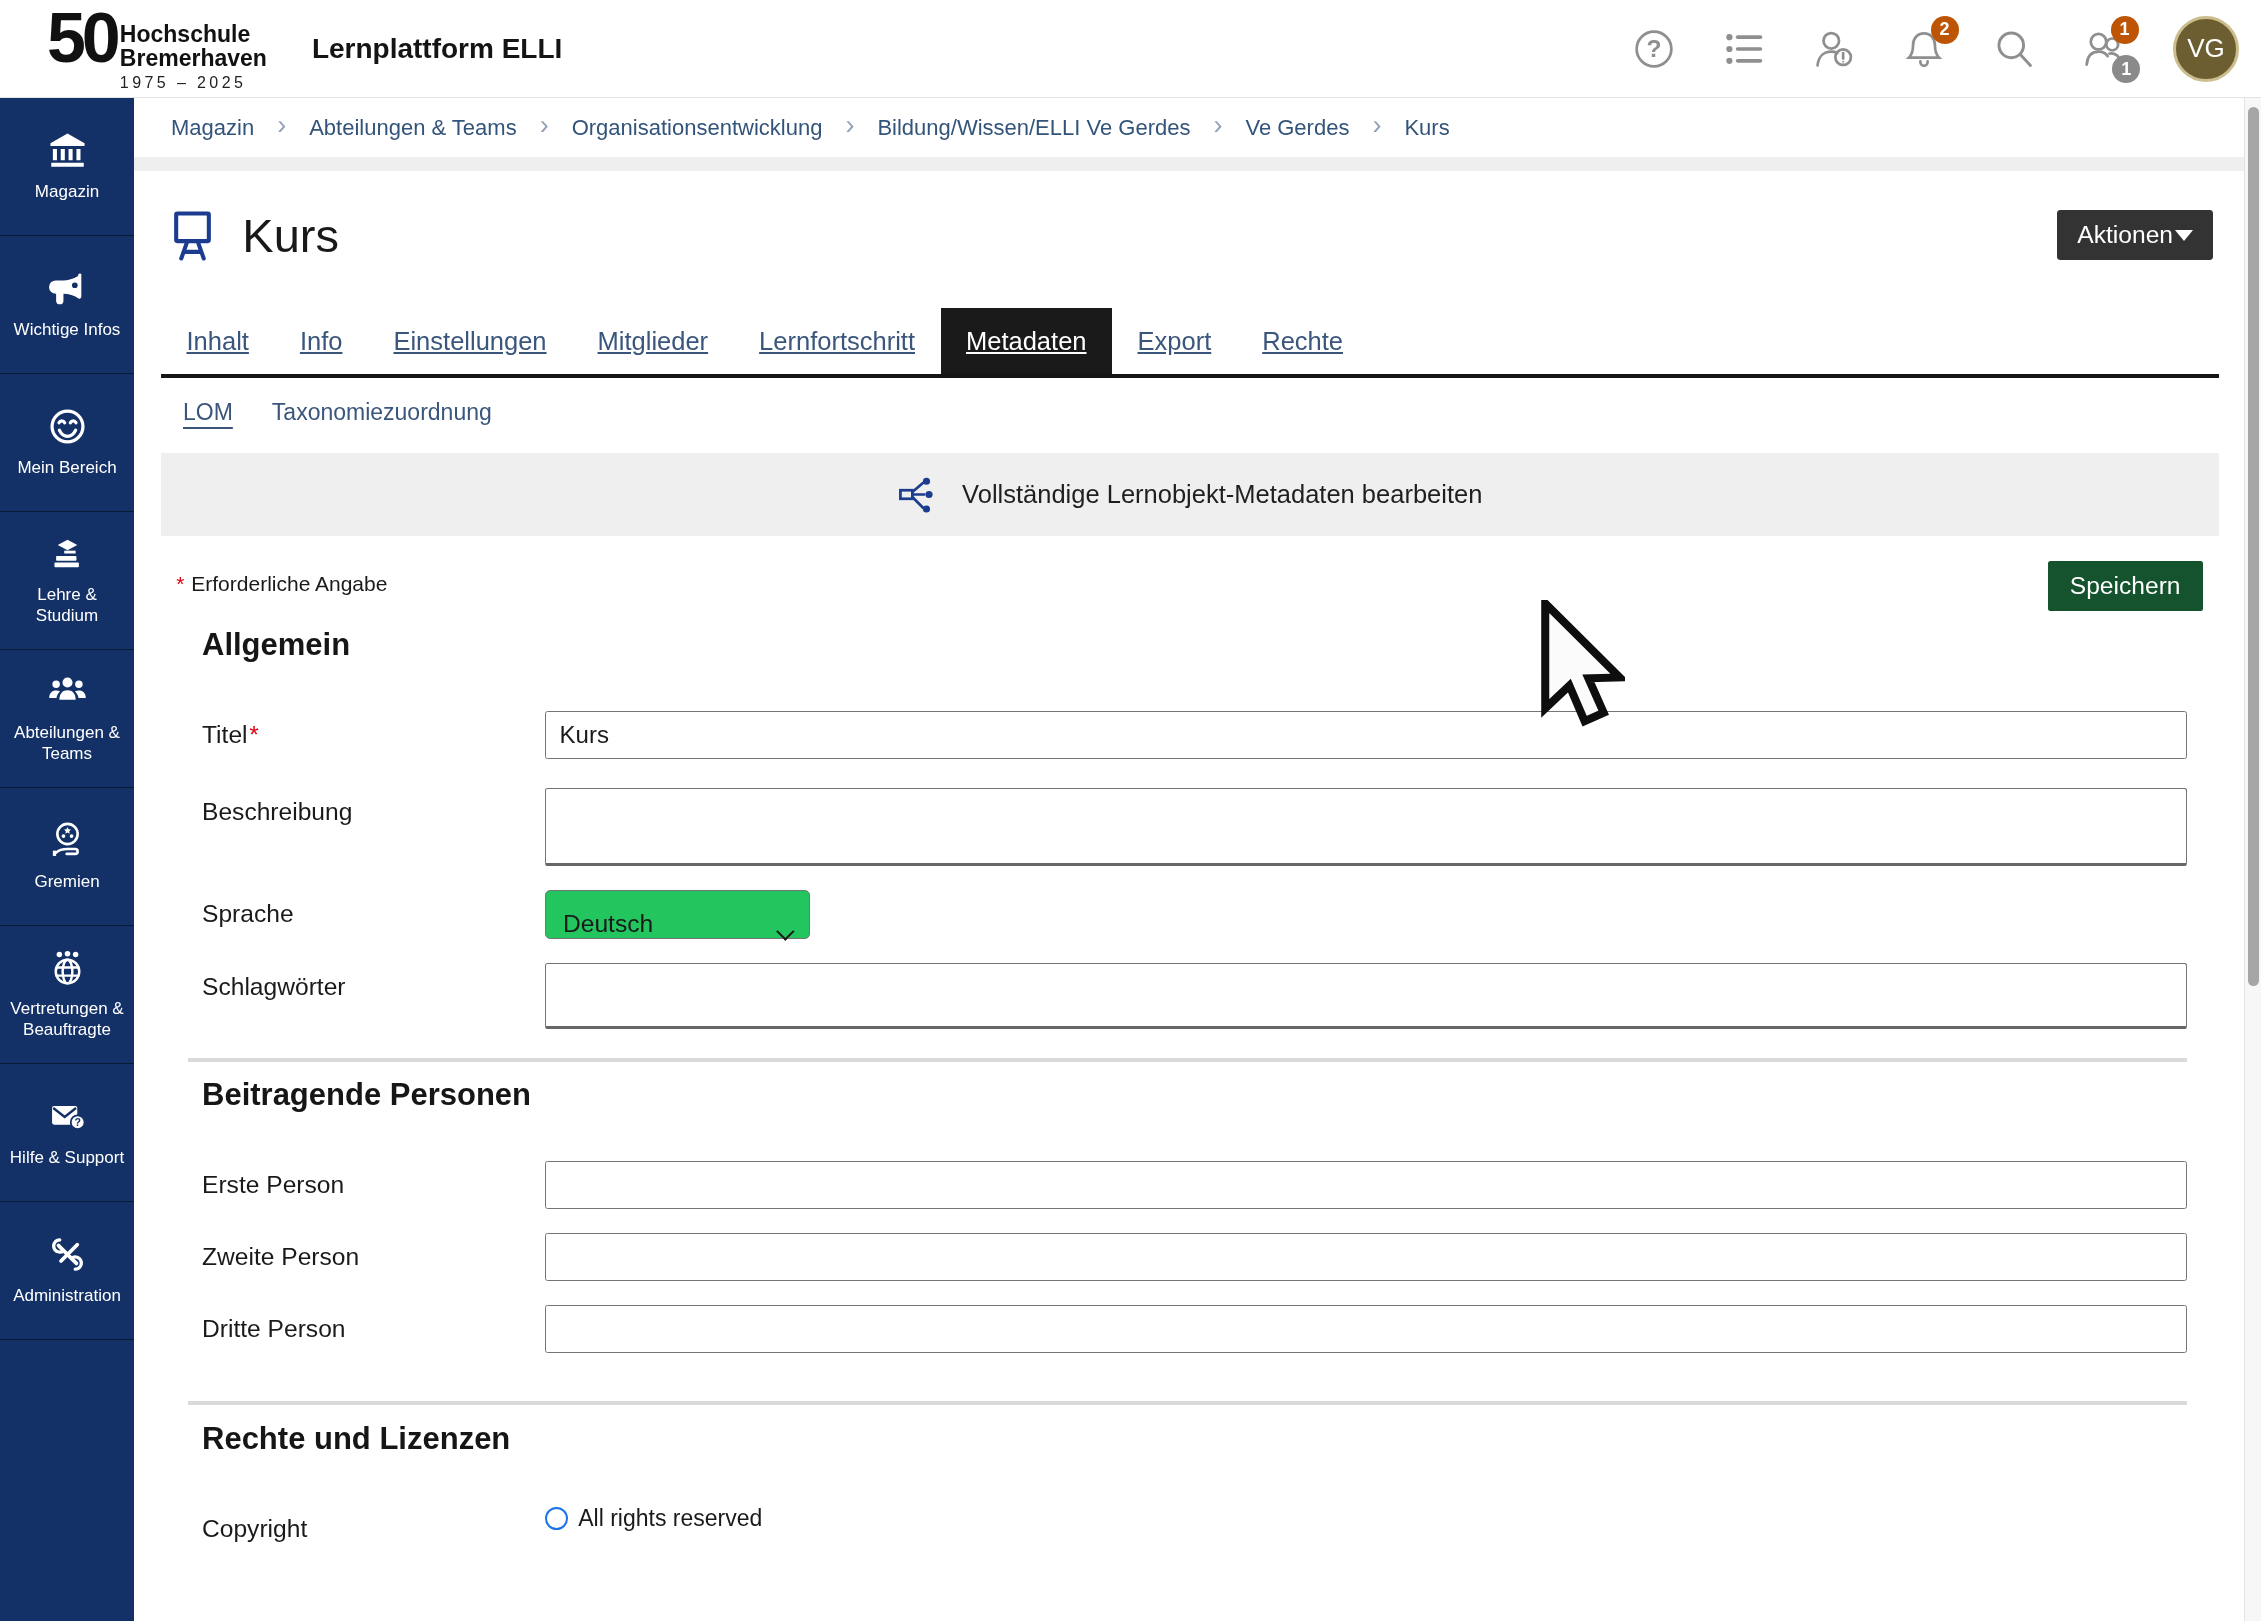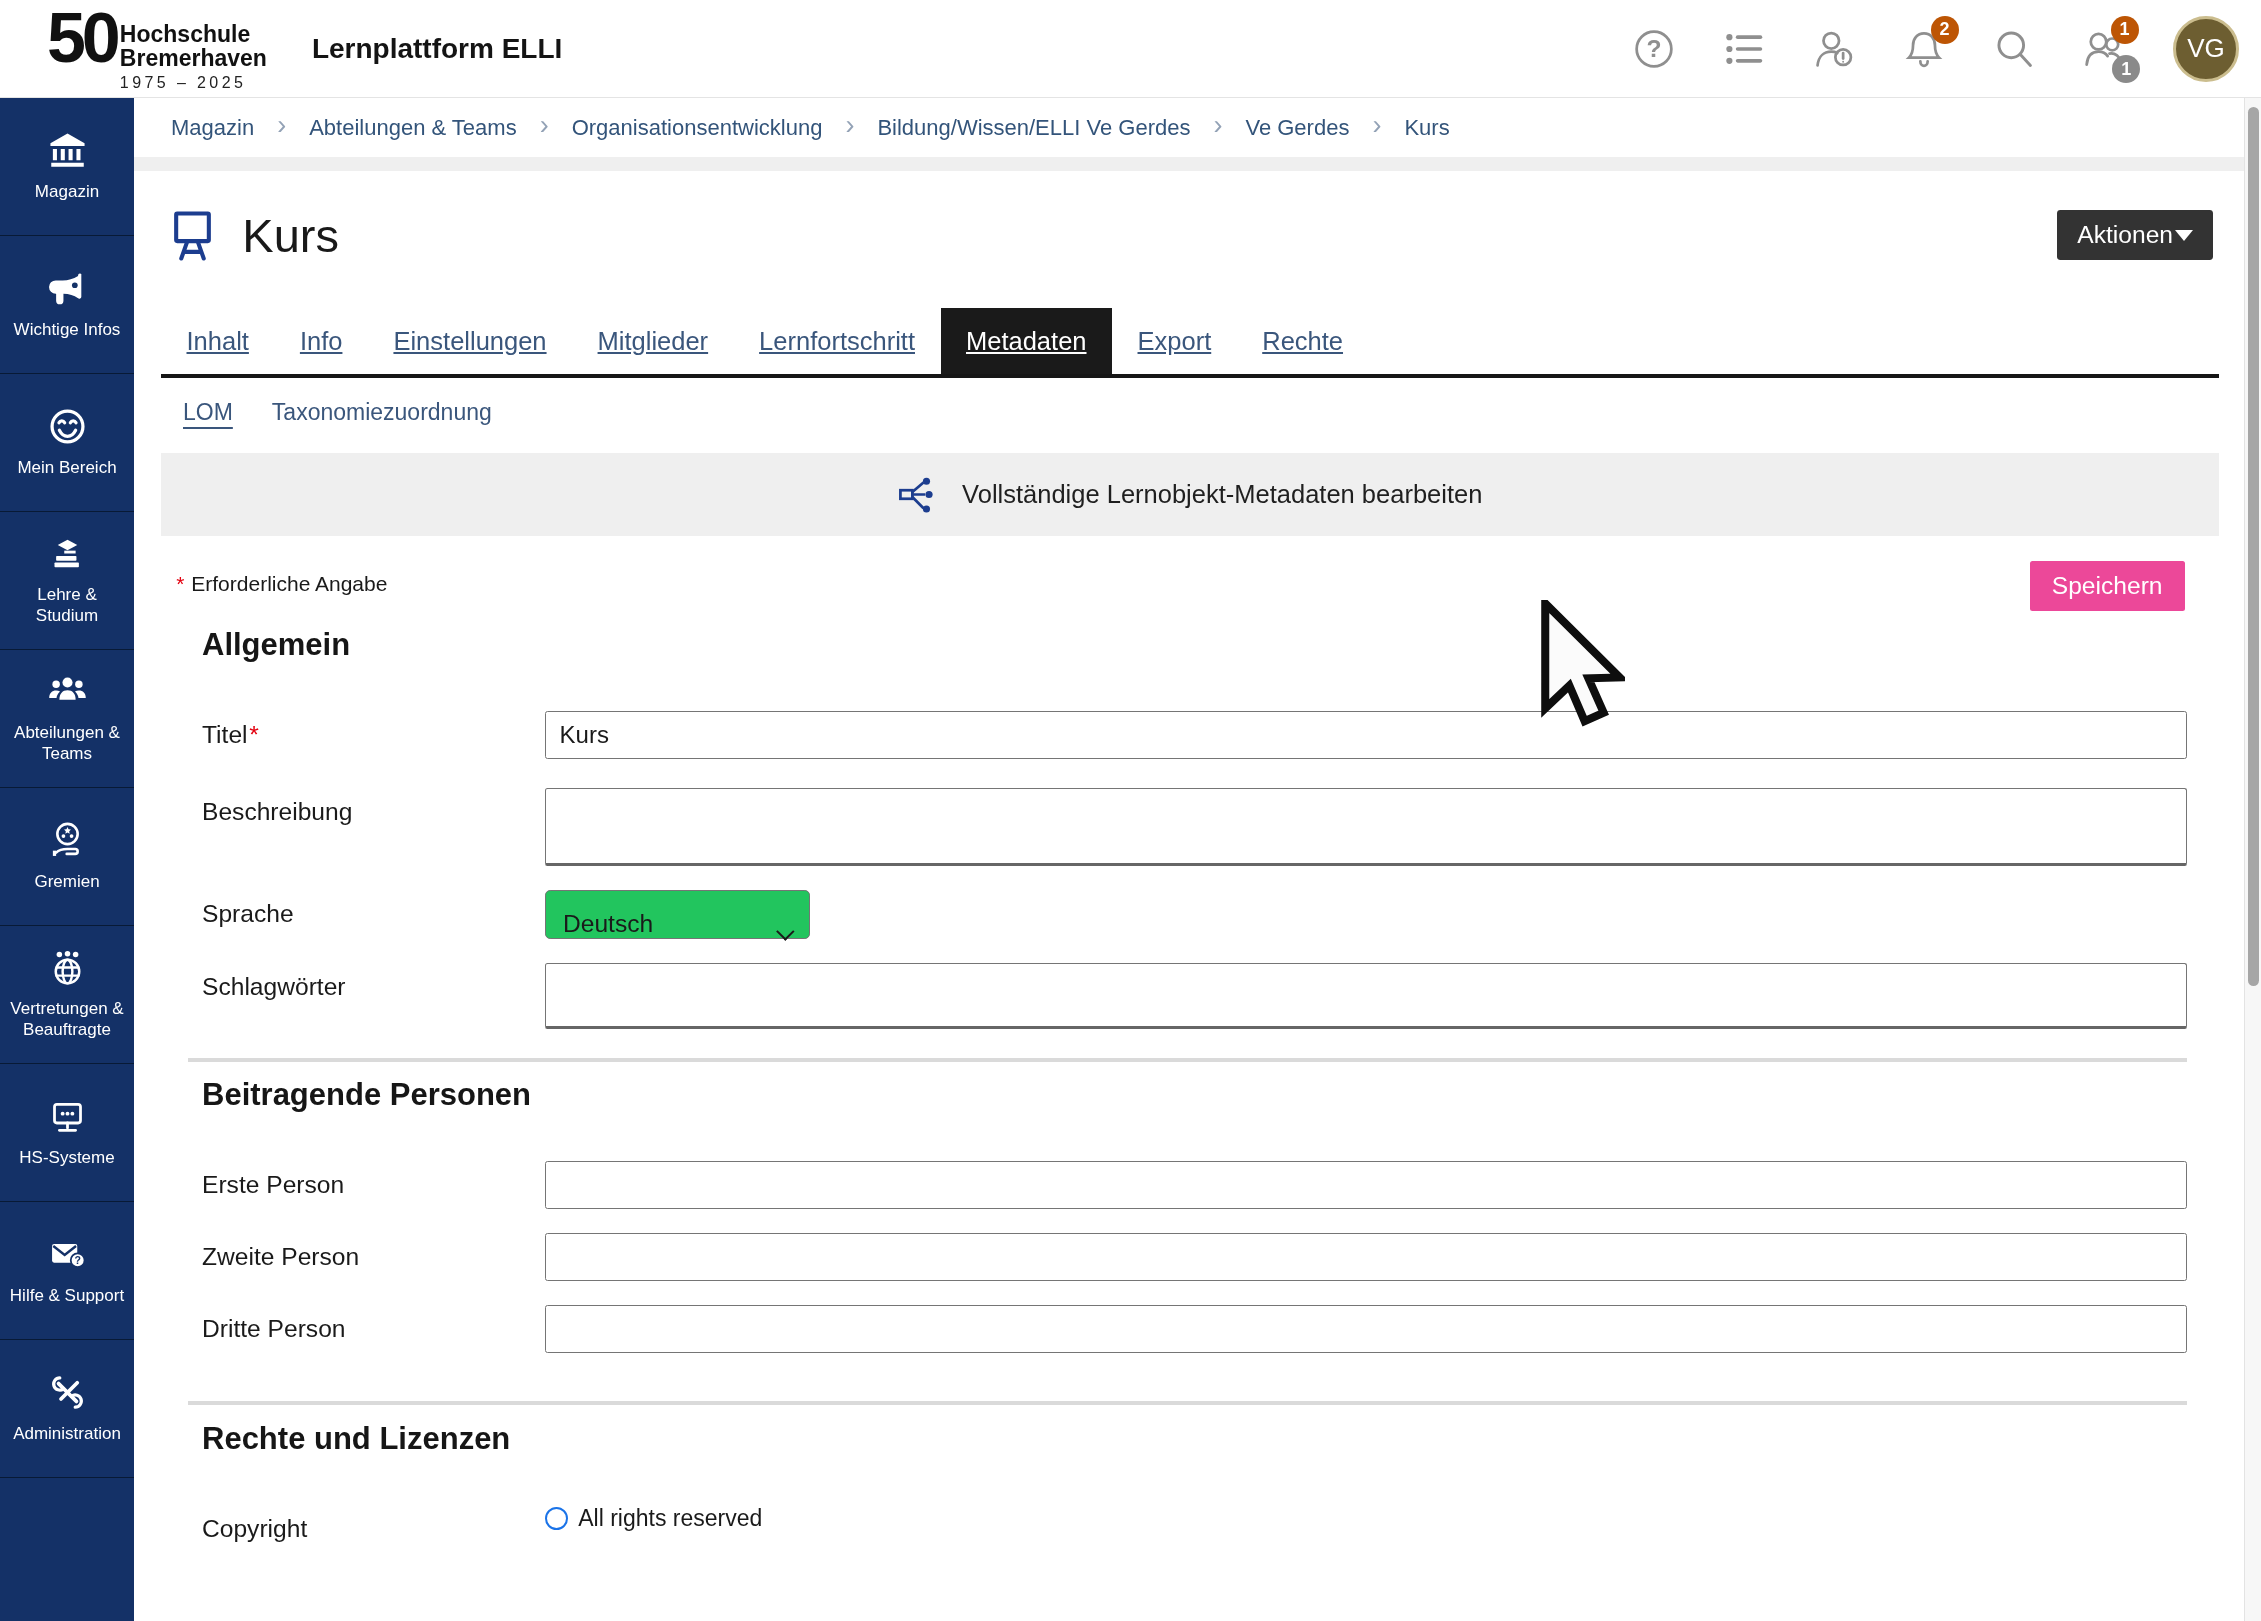--- a/index.html
+++ b/index.html
@@ -88,21 +88,21 @@
     justify-content:center; gap:24px; font-size:25.5px; color:#1f1f1f; width:100%;
     border:none; cursor:pointer; font-family:inherit;
   }
   .meta-banner svg { width:41px; height:41px; }
 
   
   .required-row { display:flex; align-items:flex-start; margin-top:25.5px; padding-left:15.3px; }
   .required-note { font-size:21px; color:#1a1a1a; padding-top:10.2px; }
   .req-star { color:#e3000f; margin-right:6.8px; }
   .save-btn {
-    margin-left:auto; margin-right:34px; background:#ec4899; color:#fff; font-size:24.6px;
+    margin-left:auto; margin-right:16px; background:#14532d; color:#fff; font-size:24.6px;
     padding:11px 22px; border-radius:2.5px; border:none; cursor:pointer; font-family:inherit;
   }
 
   h2.section { font-size:31px; font-weight:700; margin:15.3px 0 0 41px; color:#161616; }
 
   .form-row { display:grid; grid-template-columns:343px 1fr; align-items:start; padding:0 32px 0 41px; margin-top:29px; }
   .f-label { font-size:24.6px; padding-top:10.2px; color:#1a1a1a; }
   .text-input {
     height:48px; border:1.7px solid #757575; border-radius:2.5px; font-size:24px;
     padding:0 13.6px; width:100%; font-family:inherit; color:#1a1a1a; background:#fff;
@@ -272,32 +272,20 @@
         <svg viewBox="0 0 48 48" fill="none" stroke="#fff" stroke-width="3" stroke-linecap="round">
           <circle cx="14" cy="8" r="3.4" fill="#fff" stroke="none"></circle>
           <circle cx="24" cy="7" r="3.4" fill="#fff" stroke="none"></circle>
           <circle cx="34" cy="8" r="3.4" fill="#fff" stroke="none"></circle>
           <circle cx="24" cy="29" r="14.5"></circle>
           <ellipse cx="24" cy="29" rx="6" ry="14.5"></ellipse>
           <path d="M10.5 24h27M10.5 34h27"></path>
         </svg>
       </span>
       <span class="lbl">Vertretungen &amp; Beauftragte</span>
-    </div>
-    <div class="side-item">
-      <span>
-        <svg viewBox="0 0 48 48" fill="none" stroke="#fff" stroke-width="3.4" stroke-linecap="round">
-          <rect x="8" y="9" width="32" height="23" rx="3"></rect>
-          <circle cx="18" cy="20.5" r="2.4" fill="#fff" stroke="none"></circle>
-          <circle cx="24" cy="20.5" r="2.4" fill="#fff" stroke="none"></circle>
-          <circle cx="30" cy="20.5" r="2.4" fill="#fff" stroke="none"></circle>
-          <path d="M24 32v6M14 41h20"></path>
-        </svg>
-      </span>
-      <span class="lbl">HS-Systeme</span>
     </div>
     <div class="side-item">
       <span>
         <svg viewBox="0 0 48 48">
           <rect x="5" y="11" width="31" height="23" rx="2.5" fill="#fff"></rect>
           <path d="M6.5 13.5 20.5 24.5 34.5 13.5" fill="none" stroke="#143167" stroke-width="3"></path>
           <circle cx="36.5" cy="31" r="8.5" fill="#fff" stroke="#143167" stroke-width="2.2"></circle>
           <text x="36.5" y="36" font-size="13" font-weight="700" text-anchor="middle" fill="#143167">?</text>
         </svg>
       </span>

